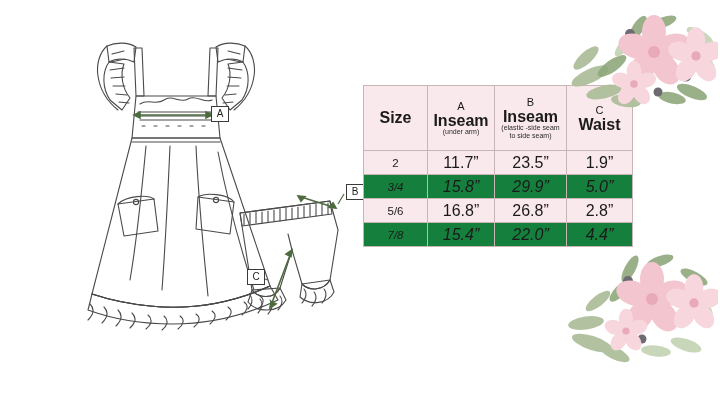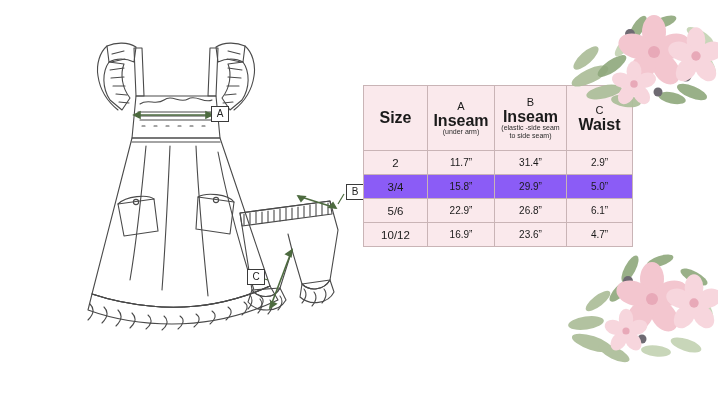--- a/index.html
+++ b/index.html
@@ -83,25 +83,25 @@
     line-height: 8px;
     color: #2a2a2a;
   }
   .size-head-cell { width: 55px; }
   .col-a { width: 58px; }
   .col-b { width: 63px; }
   .col-c { width: 57px; }
 
   .size-table tbody td {
     height: 23px;
-    font-size: 10px;
+    font-size: 16px;
     padding: 0 3px;
   }
   .size-table tbody tr.odd td { background: #fae9ec; }
-  .size-table tbody tr.even td { background: #8b5cf6; }
+  .size-table tbody tr.even td { background: #15803d; font-style: italic; }
   .size-table tbody td.size-cell { font-size: 11.5px; }
 
   
   .floral {
     position: absolute;
   }
   #floral-top-right { right: 2px; top: 6px; width: 150px; height: 110px; }
   #floral-bottom-right { right: 2px; bottom: 38px; width: 150px; height: 120px; }
 </style>
 </head>
@@ -213,40 +213,40 @@
           <span class="hdr-letter">C</span>
           <span class="hdr-main">Waist</span>
           <span class="hdr-sub"></span>
         </td>
       </tr>
     </thead>
     <tbody>
       <tr class="odd">
         <td class="size-cell">2</td>
         <td>11.7”</td>
-        <td>31.4”</td>
-        <td>2.9”</td>
+        <td>23.5”</td>
+        <td>1.9”</td>
       </tr>
       <tr class="even">
         <td class="size-cell">3/4</td>
         <td>15.8”</td>
         <td>29.9”</td>
         <td>5.0”</td>
       </tr>
       <tr class="odd">
         <td class="size-cell">5/6</td>
-        <td>22.9”</td>
+        <td>16.8”</td>
         <td>26.8”</td>
-        <td>6.1”</td>
-      </tr>
-      <tr class="odd">
-        <td class="size-cell">10/12</td>
-        <td>16.9”</td>
-        <td>23.6”</td>
-        <td>4.7”</td>
+        <td>2.8”</td>
+      </tr>
+      <tr class="even">
+        <td class="size-cell">7/8</td>
+        <td>15.4”</td>
+        <td>22.0”</td>
+        <td>4.4”</td>
       </tr>
     </tbody>
   </table>
 
   <div class="floral" id="floral-top-right">
     <svg width="150" height="110" viewBox="0 0 150 110" xmlns="http://www.w3.org/2000/svg">
       <g>
 
         <g fill="#aebf9b" opacity="0.95">
           <ellipse cx="22" cy="70" rx="20" ry="7" transform="rotate(-25 22 70)"></ellipse>

